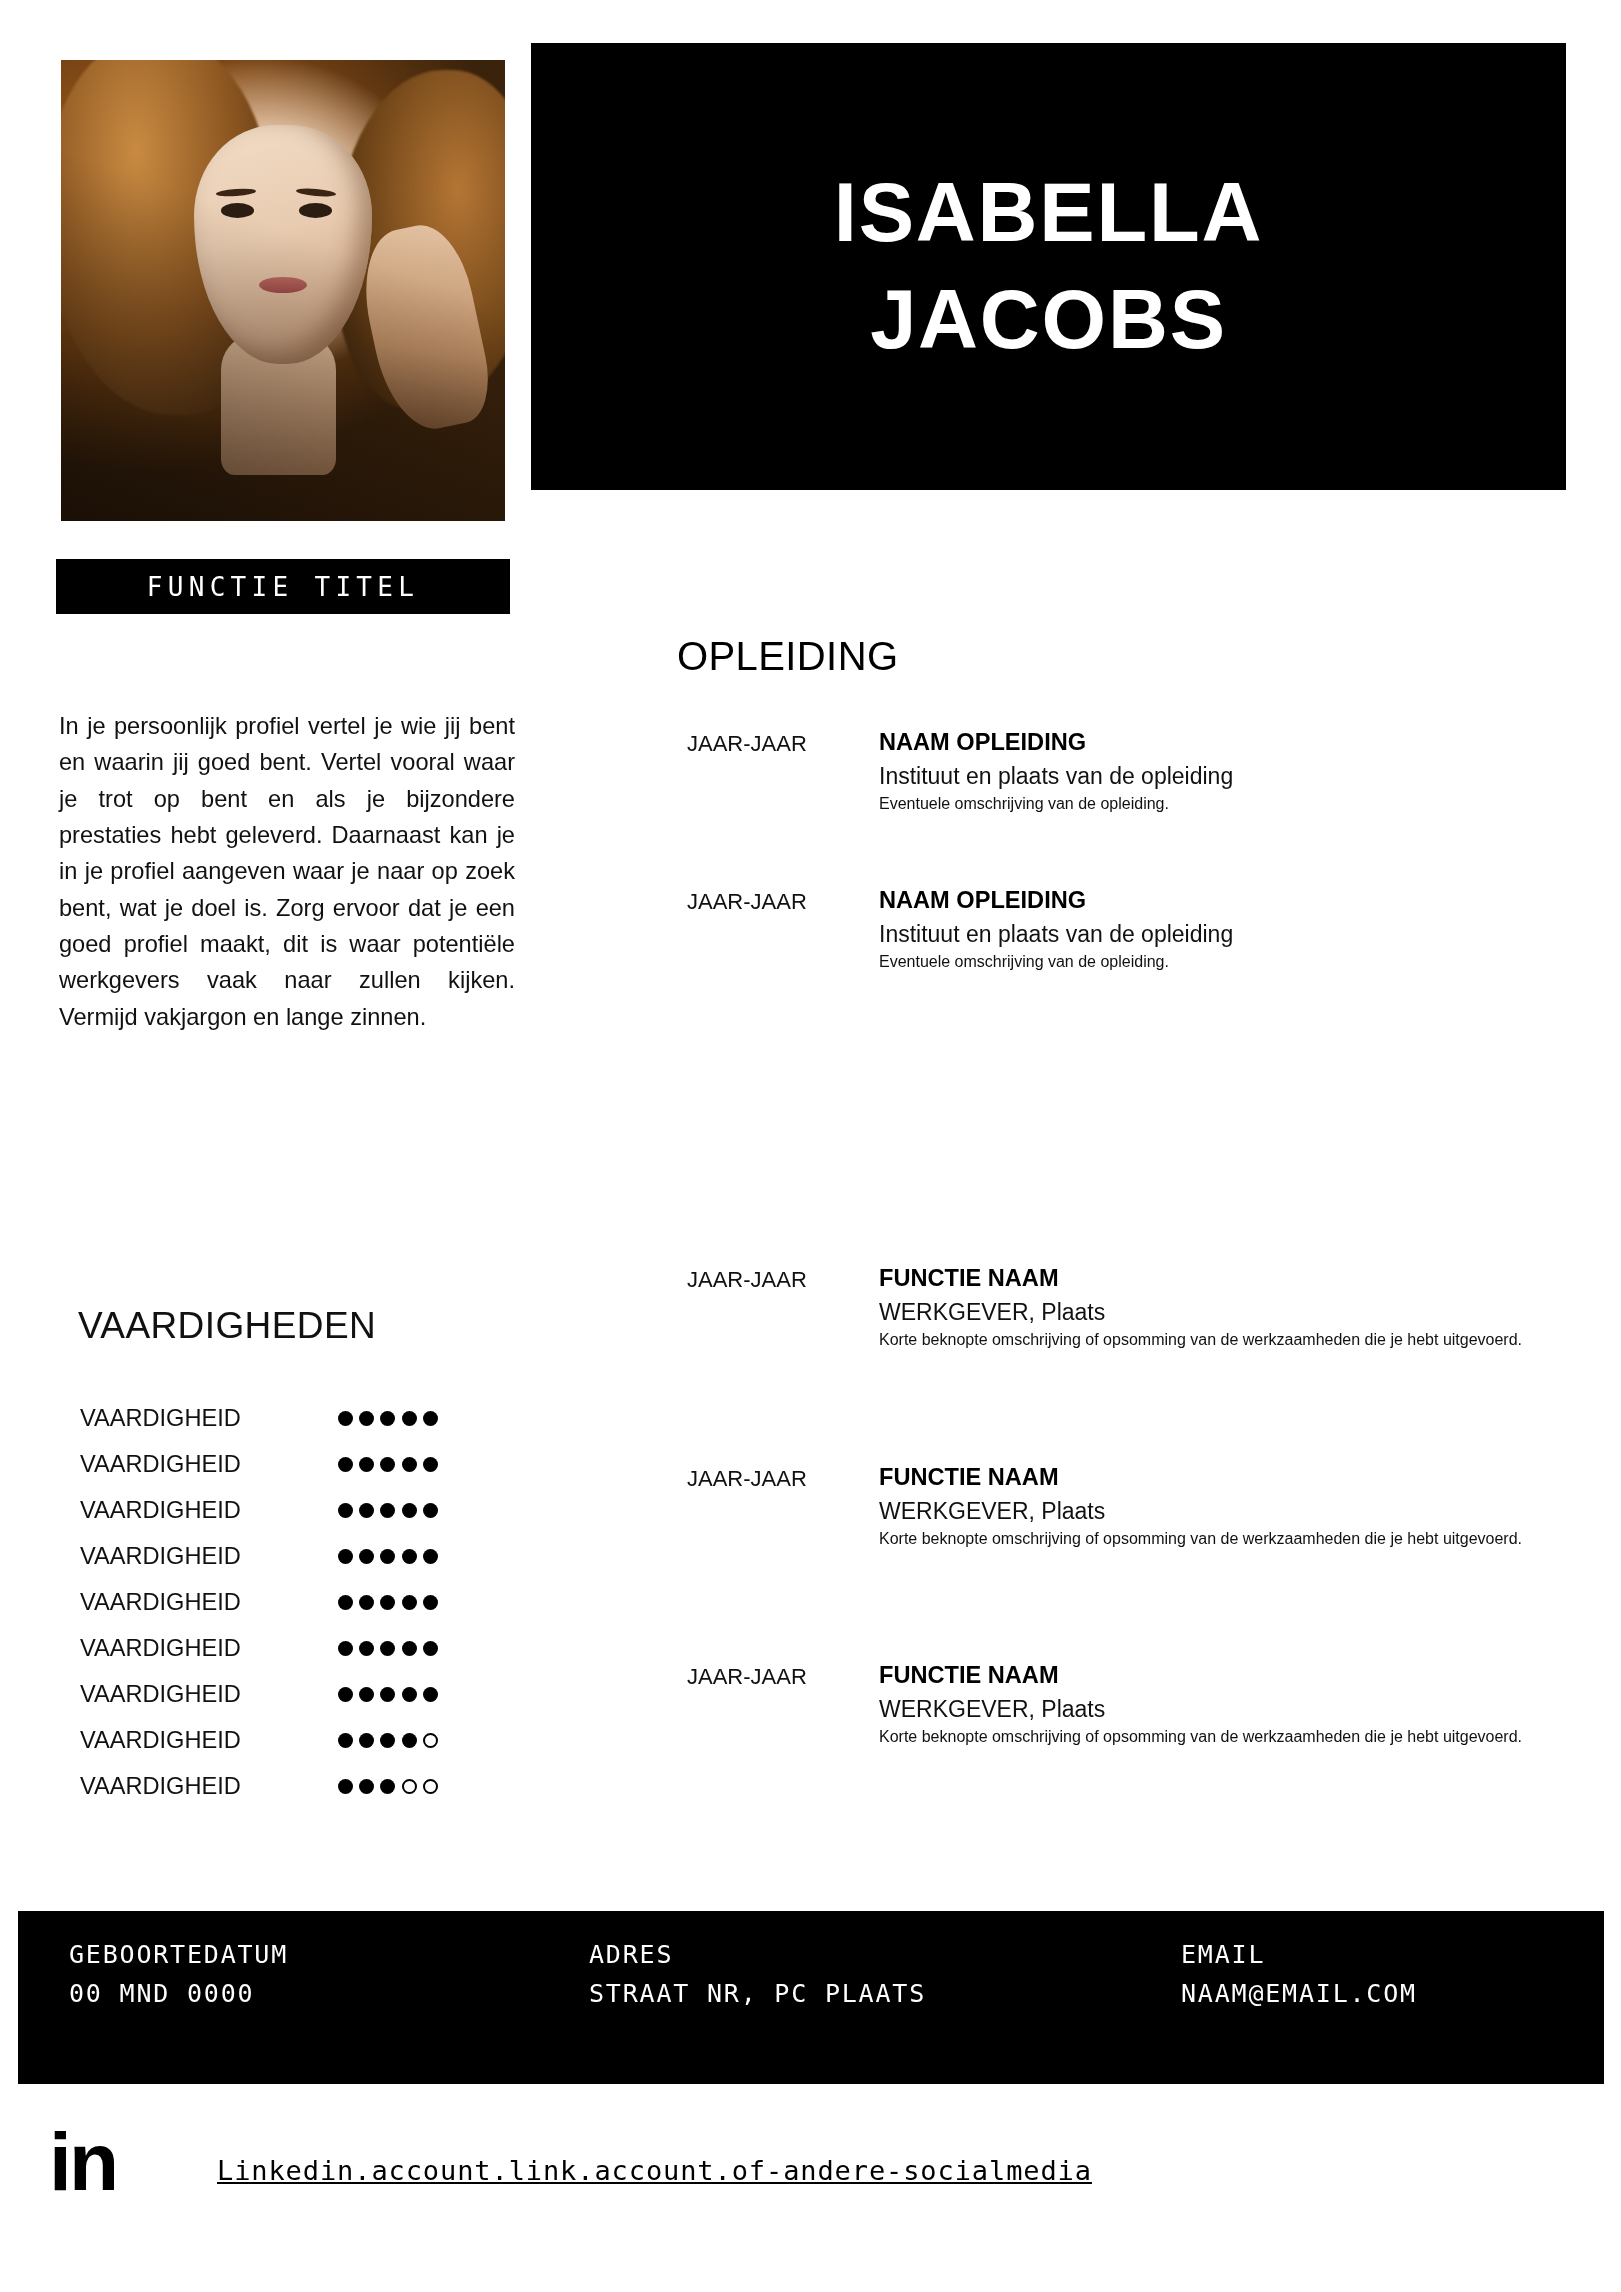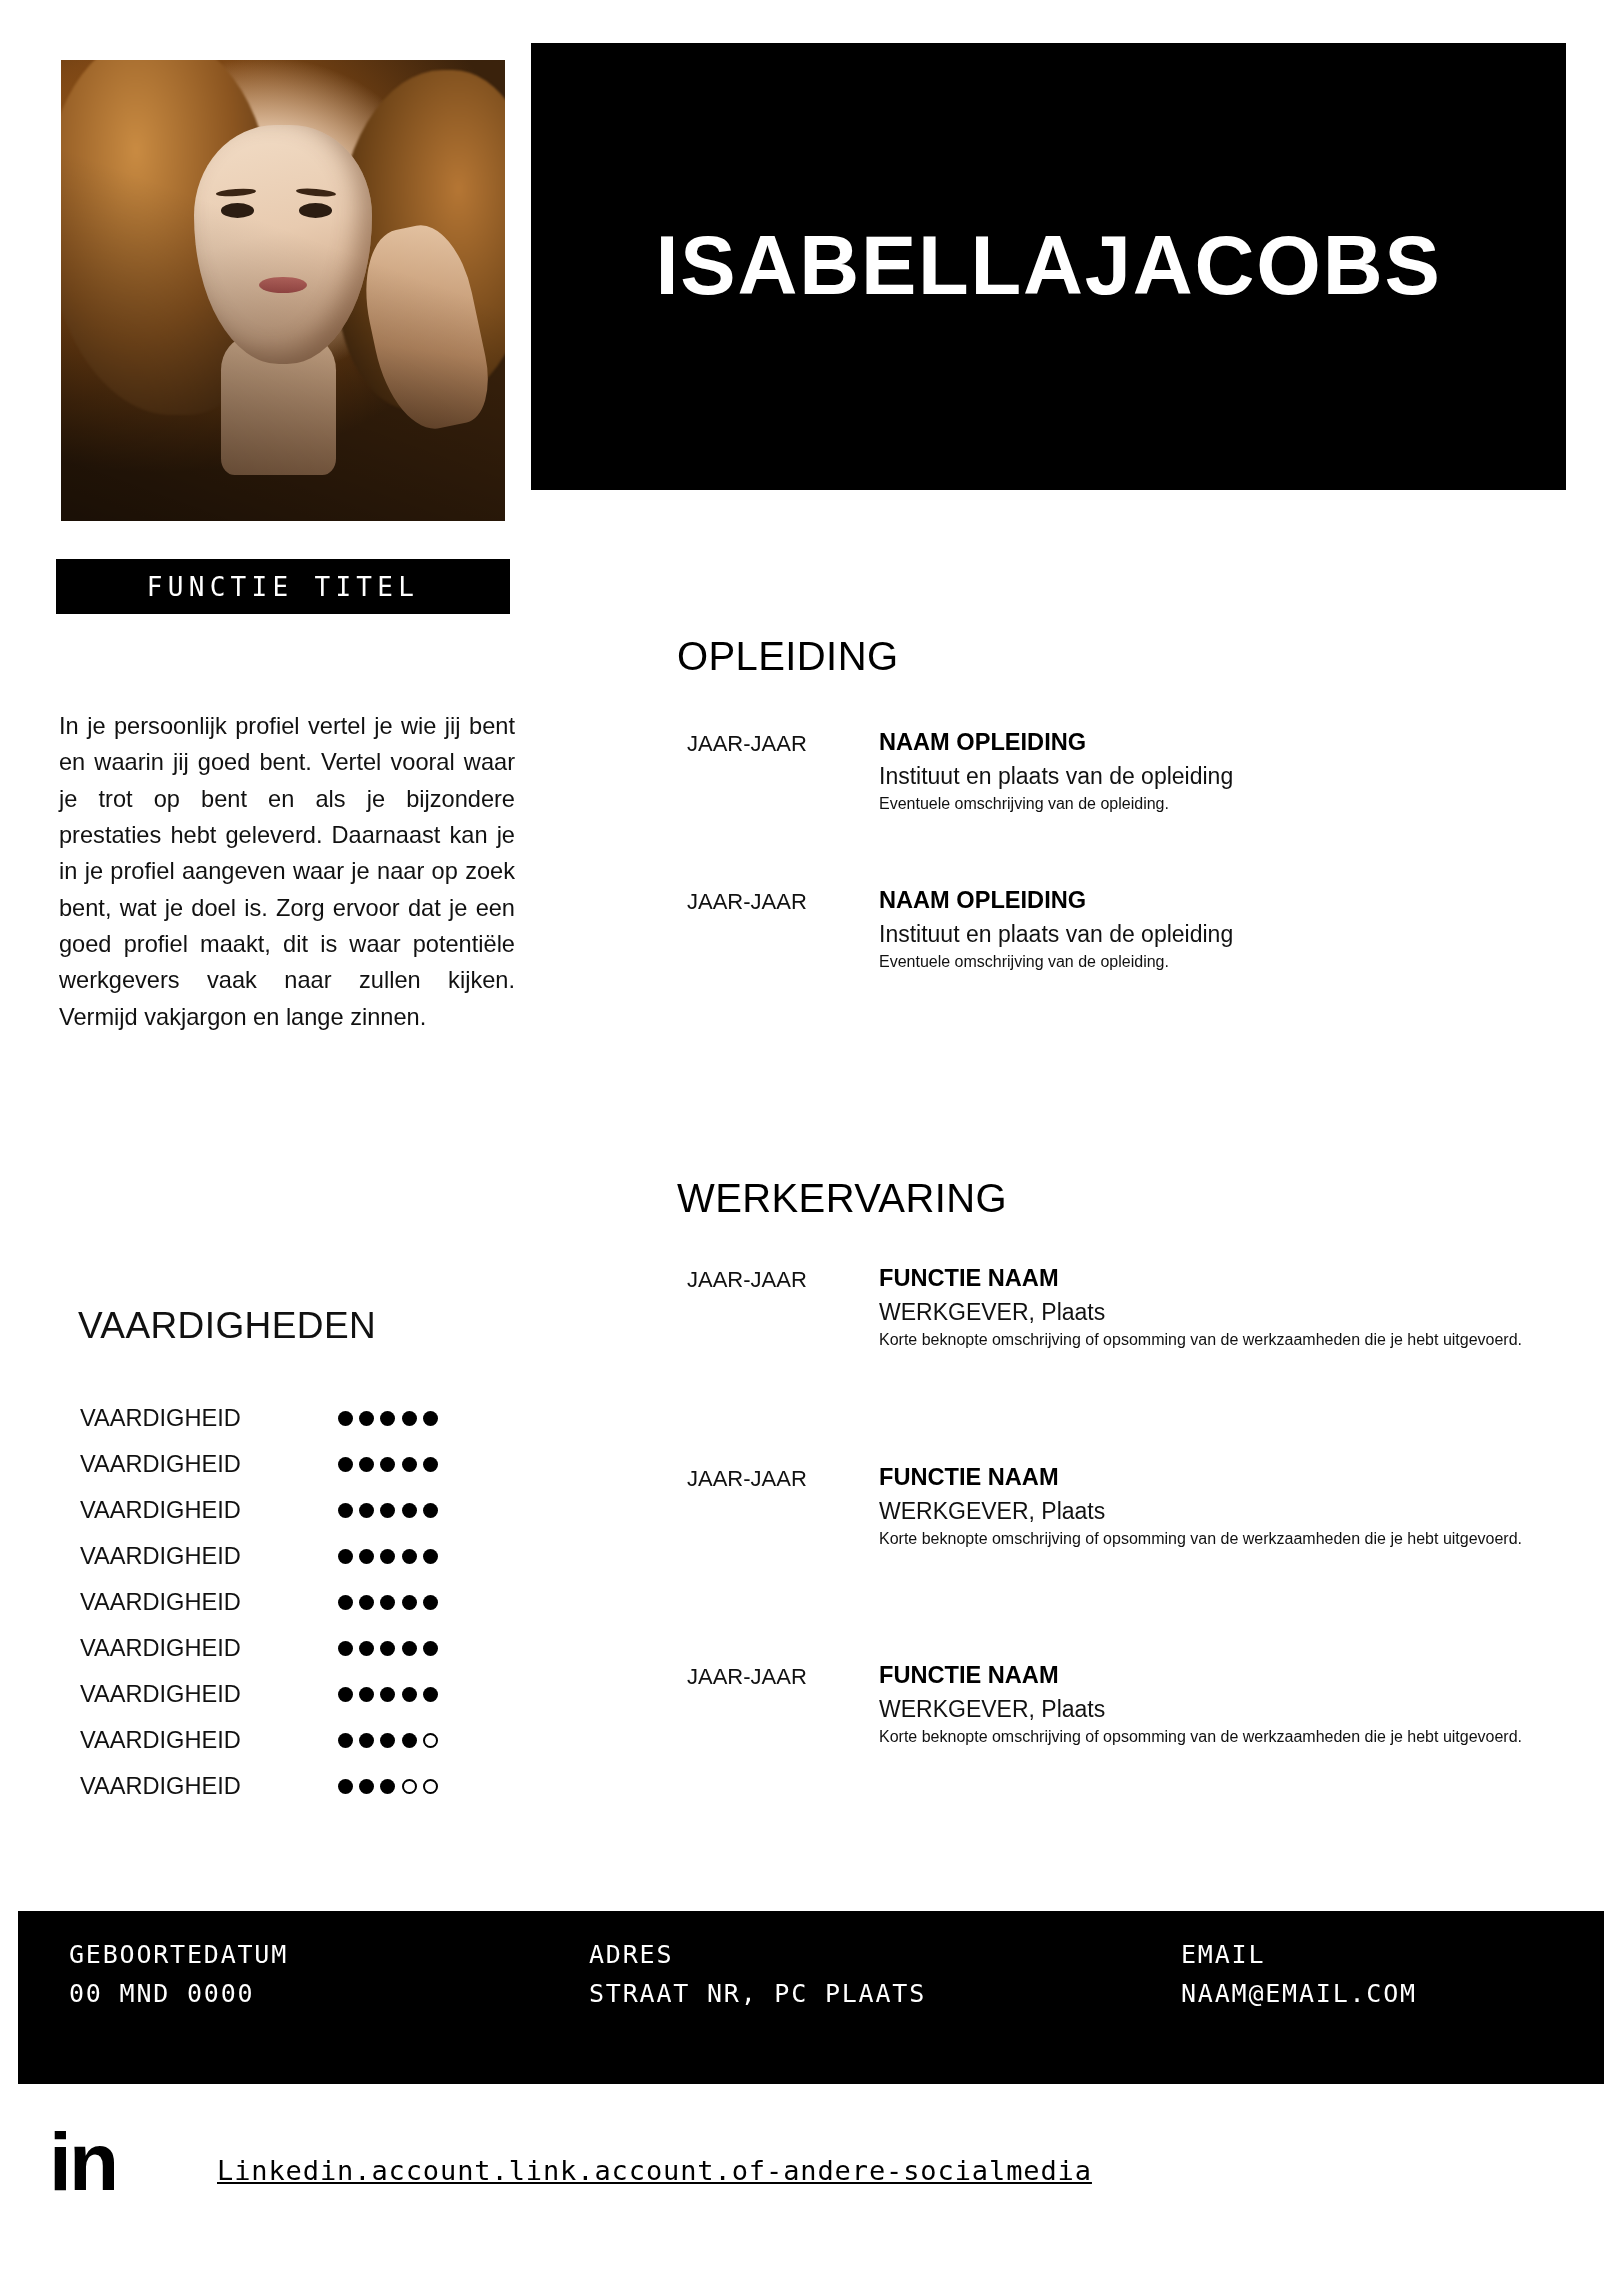--- a/index.html
+++ b/index.html
@@ -128,21 +128,21 @@
   }
 
   .name-block {
     position: absolute;
     left: 531px;
     top: 43px;
     width: 1035px;
     height: 447px;
     background: #000000;
     display: flex;
-    flex-direction: row;
+    flex-direction: column;
     justify-content: center;
     align-items: center;
   }
   .name-line {
     color: #ffffff;
     font-size: 83px;
     font-weight: bold;
     letter-spacing: 1.8px;
     line-height: 1.28;
     text-align: center;
@@ -461,21 +461,20 @@
       <div class="entry" style="top: 887px;">
         <div class="years">JAAR-JAAR</div>
         <div class="body">
           <div class="etitle">NAAM OPLEIDING</div>
           <div class="eline">Instituut en plaats van de opleiding</div>
           <div class="edesc">Eventuele omschrijving van de opleiding.</div>
         </div>
       </div>
     </div>
 
-  <div class="section-heading" id="werkervaring-heading">WERKERVARING</div>
   <div id="experience-entries">
       <div class="entry" style="top: 1265px;">
         <div class="years">JAAR-JAAR</div>
         <div class="body">
           <div class="etitle">FUNCTIE NAAM</div>
           <div class="eline">WERKGEVER, Plaats</div>
           <div class="edesc">Korte beknopte omschrijving of opsomming van de werkzaamheden die je hebt uitgevoerd.</div>
         </div>
       </div>
       <div class="entry" style="top: 1464px;">

